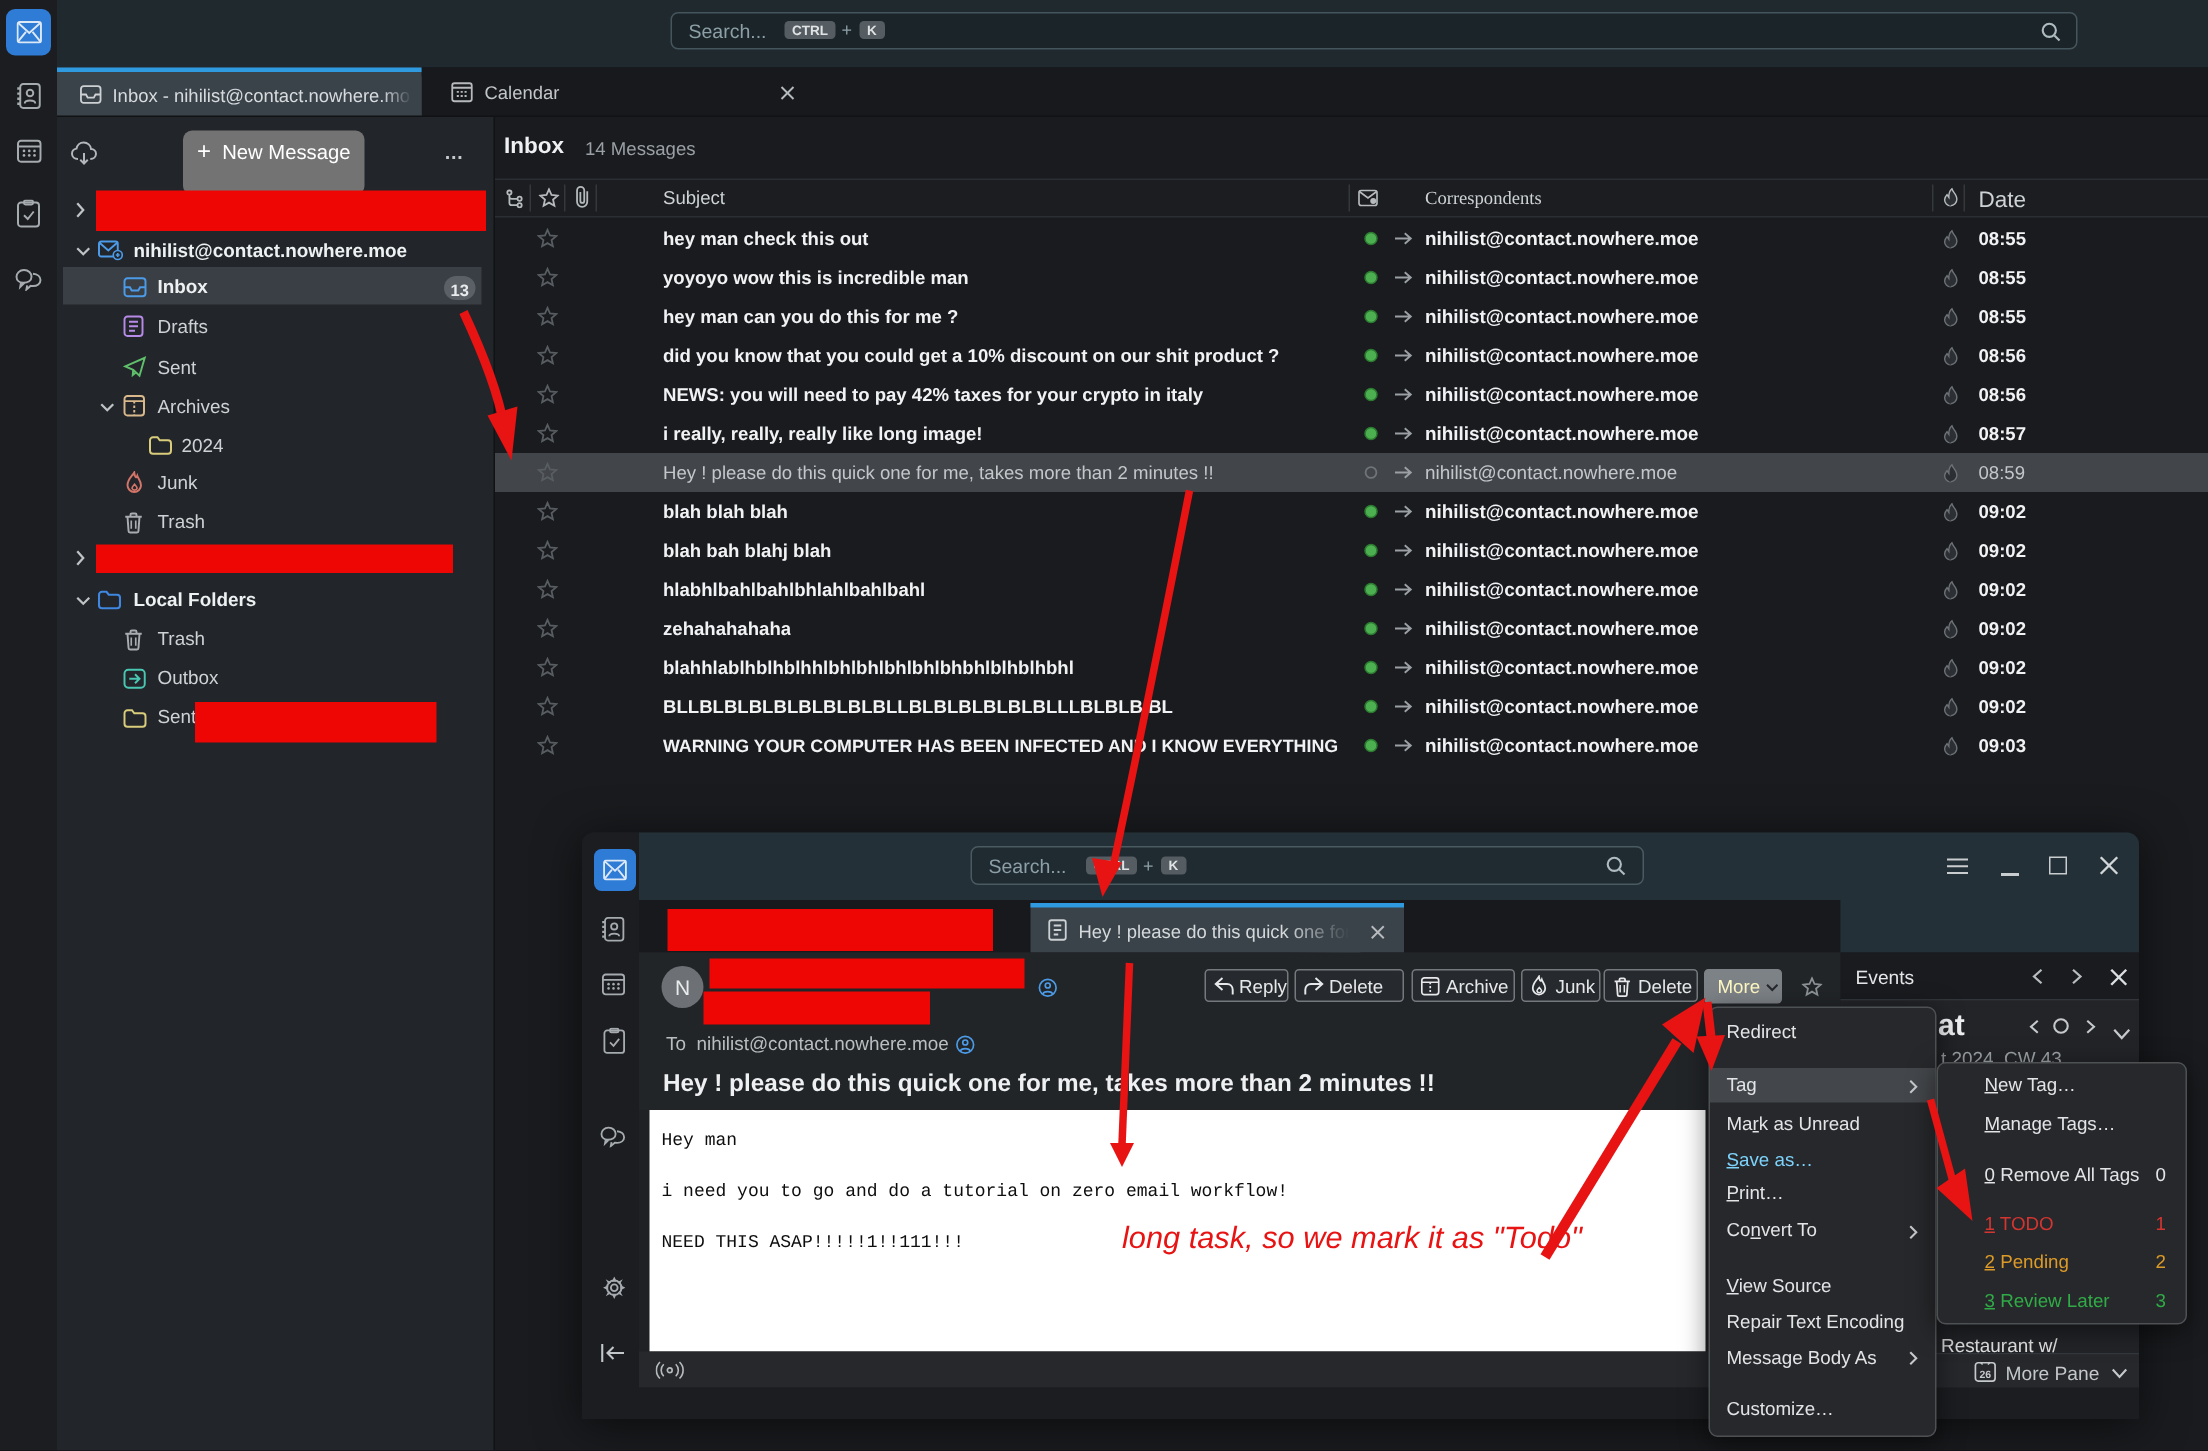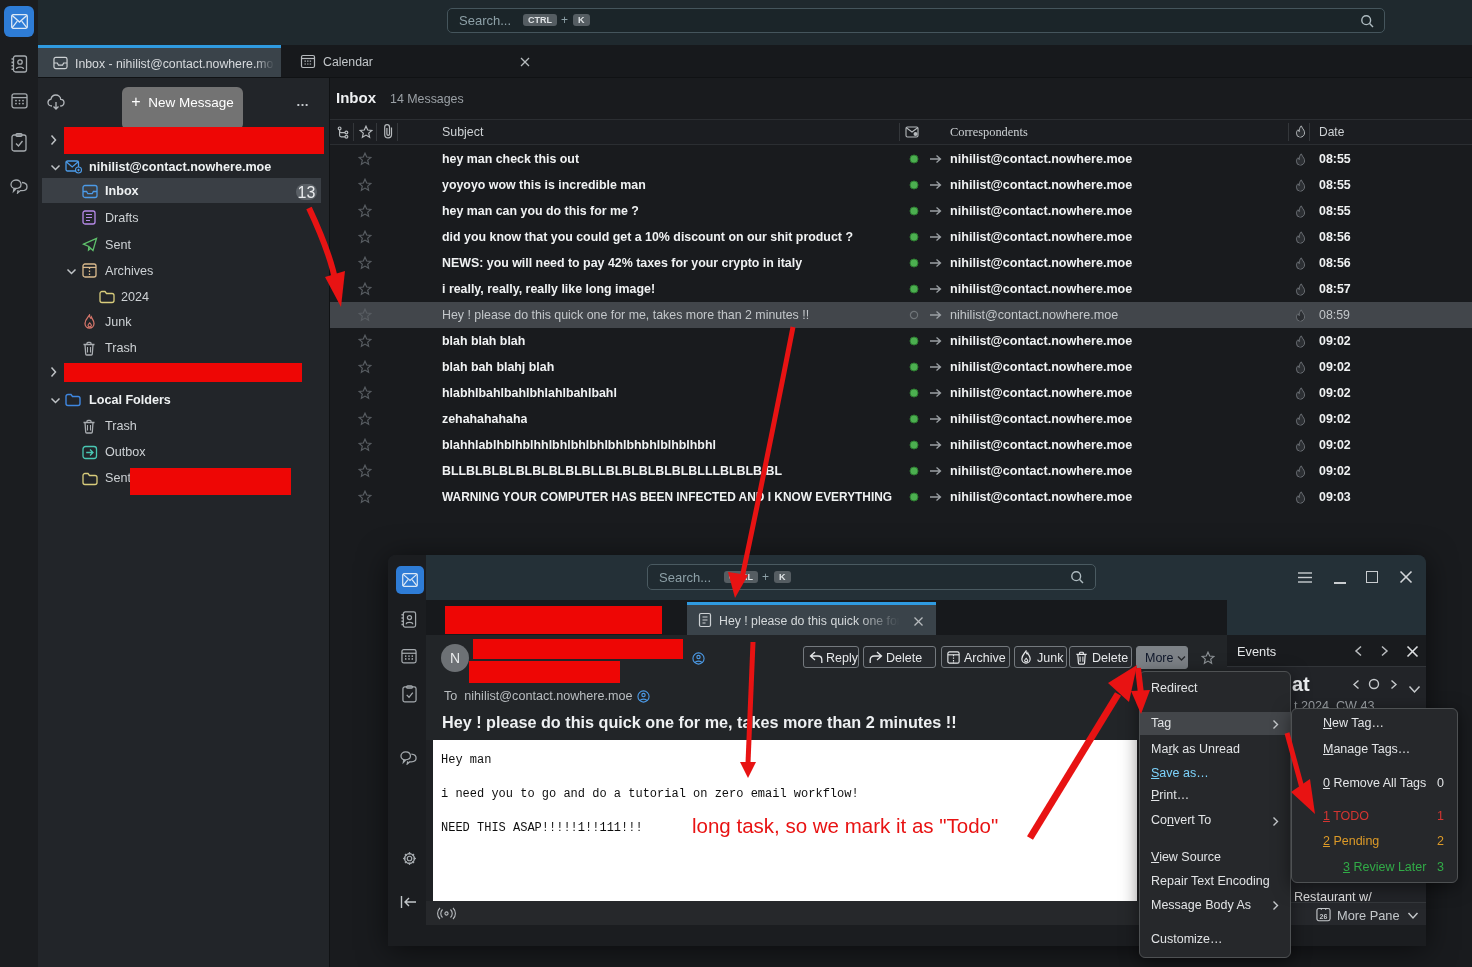--- a/index.html
+++ b/index.html
@@ -105,21 +105,21 @@
     <circle cx="13.5" cy="10" r="3" fill="#222529" stroke="#4c9be8" stroke-width="1.1"></circle>
     <path d="M12.2 10 h2.6 M13.5 8.7 v2.6" stroke-width="1.1"></path>
   </svg>
 <span class="abs bold" style="left:89px; top:160px; font-size:12.6px; color:#eef1f2;">nihilist@contact.nowhere.moe</span>
 <div class="abs" style="left:42px; top:178px; width:279px; height:25px; background:#3a3f45;"></div>
 <svg class="abs" style="left:82px; top:184px;" width="16" height="15" viewBox="0 0 16 15" fill="none" stroke="#4c9be8" stroke-width="1.3">
     <rect x="1" y="1.5" width="14" height="12" rx="2"></rect>
     <path d="M1 7.5h3.6l1.2 2.2h4.4l1.2-2.2H15"></path>
   </svg>
 <span class="abs bold" style="left:105px; top:184px; font-size:12.6px; color:#eef1f2;">Inbox</span>
-<div class="abs" style="left:296px; top:184px; width:21px; height:16px; background:#5a6066; border-radius:8px; text-align:center;"><span style="font-size:16px; font-weight:normal; color:#e8eaec; line-height:16px;">13</span></div>
+<div class="abs" style="left:296px; top:184px; width:21px; height:16px; background:#5a6066; border-radius:8px; text-align:center;"><span style="font-size:11px; font-weight:bold; color:#e8eaec; line-height:16px;">13</span></div>
 <svg class="abs" style="left:82px; top:210px;" width="14" height="15" viewBox="0 0 14 15" fill="none" stroke="#b78ae8" stroke-width="1.3">
     <rect x="1" y="1" width="12" height="13" rx="2"></rect>
     <path d="M4 4.5h6 M4 7.5h6 M4 10.5h4" stroke-width="1.2"></path>
   </svg>
 <span class="abs" style="left:105px; top:211px; font-size:12.6px; color:#ced2d5;">Drafts</span>
 <svg class="abs" style="left:82px; top:237px;" width="16" height="15" viewBox="0 0 16 15" fill="none" stroke="#5fbf6b" stroke-width="1.3">
     <path d="M1.5 7.2 L14.5 1.5 L11 13.5 L6.8 9.5 Z M6.8 9.5 L6.5 13 L8.8 11.2"></path>
   </svg>
 <span class="abs" style="left:105px; top:238px; font-size:12.6px; color:#ced2d5;">Sent</span>
 <svg class="abs" style="left:66px; top:266px;" width="11" height="11" viewBox="0 0 11 11" fill="none" stroke="#bfc3c6" stroke-width="1.5">
@@ -200,21 +200,21 @@
 <svg class="abs" style="left:905px; top:126px;" width="14" height="12" viewBox="0 0 14 12" fill="none" stroke="#b6babd" stroke-width="1.1">
     <rect x="1" y="1" width="12" height="10" rx="1.5"></rect>
     <path d="M1 1.5 L7 6 L13 1.5"></path>
     <circle cx="10.5" cy="8" r="2" fill="#b6babd" stroke="none"></circle>
   </svg>
 <span class="abs" style="left:950px; top:125px; font-size:12.4px; color:#ced2d5;font-family:Liberation Serif, serif;">Correspondents</span>
 <svg class="abs" style="left:1295px; top:125px;" width="11" height="13" viewBox="0 0 14 16">
     <path d="M8 .8 C8.6 3 10.2 4.4 11.2 6.2 11.9 7.5 12.2 8.6 12.2 9.8 A5.4 5.4 0 0 1 6.8 15.2 A5 5 0 0 1 1.8 10.2 C1.8 8.4 2.6 7 3.8 5.8 L5.4 8.2 C5.2 5.4 6 2.6 8 .8 Z" fill="#2c2f33" stroke="#b6babd" stroke-width="1.2"></path>
     <path d="M6.9 15 C4.8 12.4 6.5 10.4 7.4 8.7" stroke="#2c2f33" stroke-width="1.6" fill="none"></path>
   </svg>
-<span class="abs" style="left:1319px; top:125px; font-size:12px; color:#ced2d5;">Date</span>
+<span class="abs" style="left:1319px; top:125px; font-size:15px; color:#ced2d5;">Date</span>
 <svg class="abs" style="left:909px; top:154px;" width="10" height="10" viewBox="0 0 10 10">
     <circle cx="5" cy="5" r="4" fill="#4caf50" stroke="#2c7a30" stroke-width="1"></circle>
   </svg>
 <svg class="abs" style="left:358px; top:152px;" width="14" height="14" viewBox="0 0 14 14" fill="none" stroke="#585d62" stroke-width="1.2">
     <path d="M7 1.2 L8.7 5 L12.8 5.4 L9.7 8.1 L10.6 12.2 L7 10.1 L3.4 12.2 L4.3 8.1 L1.2 5.4 L5.3 5 Z"></path>
   </svg>
 <span class="abs" style="left:442px; top:152px; font-size:12.4px; font-weight:bold; color:#f0f2f3; white-space:nowrap; max-width:462px; overflow:hidden;">hey man check this out</span>
 <svg class="abs" style="left:929px; top:154px;" width="13" height="10" viewBox="0 0 13 10" fill="none" stroke="#9ba0a4" stroke-width="1.3">
     <path d="M1 5h10 M7.5 1.5 L11.5 5 L7.5 8.5"></path>
   </svg>
@@ -558,21 +558,21 @@
     <span class="abs" style="left:22px; top:4px; font-size:12.5px; color:#e6e8ea;">Junk</span>
   </div>
 <div class="abs" style="left:1069px; top:646px; width:63px; height:22px; background:#26292d; border:1px solid #74797e; border-radius:3px;">
     <svg class="abs" style="left:5px; top:4px;" width="13" height="14" viewBox="0 0 14 15" fill="none" stroke="#e6e8ea" stroke-width="1.3">
       <path d="M1.5 3.5h11 M5 3.5 V2.2 c0-.5.4-.9.9-.9h2.2 c.5 0 .9.4.9.9V3.5 M3 3.5 l.7 9.5 c0 .6.5 1 1 1h4.6 c.6 0 1-.4 1-1 L11 3.5"></path>
       <path d="M5.5 6v5.5 M8.5 6v5.5" stroke-width="1.1"></path>
     </svg>
     <span class="abs" style="left:22px; top:4px; font-size:12.5px; color:#e6e8ea;">Delete</span>
   </div>
 <div class="abs" style="left:1136px; top:646px; width:52px; height:23px; background:#7d8287; border:1px solid #7d8287; border-radius:3px;">
-  <span class="abs" style="left:8px; top:4px; font-size:12.5px; color:#0f172a;">More</span>
+  <span class="abs" style="left:8px; top:4px; font-size:12.5px; color:#fef9c3;">More</span>
   <svg class="abs" style="left:40px; top:8px;" width="9" height="7" viewBox="0 0 9 7" fill="none" stroke="#26292d" stroke-width="1.4">
       <path d="M1 1.5 L4.5 5 L8 1.5"></path>
     </svg>
 </div>
 <svg class="abs" style="left:1201px; top:651px;" width="14" height="14" viewBox="0 0 14 14" fill="none" stroke="#8d9296" stroke-width="1.2">
     <path d="M7 1.2 L8.7 5 L12.8 5.4 L9.7 8.1 L10.6 12.2 L7 10.1 L3.4 12.2 L4.3 8.1 L1.2 5.4 L5.3 5 Z"></path>
   </svg>
 <div class="abs" style="left:1227px; top:635px; width:199px; height:311px; background:#222428;"></div>
 <div class="abs" style="left:1227px; top:635px; width:199px; height:32px; background:#191b1e; border-bottom:1px solid #323539;"></div>
 <span class="abs" style="left:1237px; top:644px; font-size:12.8px; color:#e4e6e8;">Events</span>
@@ -646,33 +646,33 @@
 <span class="abs" style="left:1151px; top:932px; font-size:12.5px; color:#e2e4e6; white-space:nowrap;">Customize…</span>
 <div class="abs" style="left:1291px; top:708px; width:167px; height:175px; background:#26282b; border:1px solid #4e5153; border-radius:6px; box-shadow:0 4px 18px rgba(0,0,0,0.5);"></div>
 <span class="abs" style="left:1323px; top:716px; font-size:12.5px; color:#e2e4e6; white-space:nowrap;"><span class="u">N</span>ew Tag…</span>
 <span class="abs" style="left:1323px; top:742px; font-size:12.5px; color:#e2e4e6; white-space:nowrap;"><span class="u">M</span>anage Tags…</span>
 <span class="abs" style="left:1323px; top:776px; font-size:12.5px; color:#e2e4e6; white-space:nowrap;"><span class="u">0</span> Remove All Tags</span>
 <span class="abs" style="left:1437px; top:776px; font-size:12.5px; color:#e2e4e6;">0</span>
 <span class="abs" style="left:1323px; top:809px; font-size:12.5px; color:#d43531; white-space:nowrap;"><span class="u">1</span> TODO</span>
 <span class="abs" style="left:1437px; top:809px; font-size:12.5px; color:#d43531;">1</span>
 <span class="abs" style="left:1323px; top:834px; font-size:12.5px; color:#dc9a28; white-space:nowrap;"><span class="u">2</span> Pending</span>
 <span class="abs" style="left:1437px; top:834px; font-size:12.5px; color:#dc9a28;">2</span>
-<span class="abs" style="left:1323px; top:860px; font-size:12.5px; color:#31ab47; white-space:nowrap;margin-left:20px;"><span class="u">3</span> Review Later</span>
+<span class="abs" style="left:1323px; top:860px; font-size:12.5px; color:#31ab47; white-space:nowrap;"><span class="u">3</span> Review Later</span>
 <span class="abs" style="left:1437px; top:860px; font-size:12.5px; color:#31ab47;">3</span>
 <svg class="abs" style="left:0; top:0; pointer-events:none;" width="1472" height="967" viewBox="0 0 1472 967">
 <g fill="none" stroke="#e81313">
 <path d="M309,208 Q331,255 336,284" stroke-width="6"></path>
 <path d="M793,327 Q765,470 742,578" stroke-width="5"></path>
 <path d="M753,642 L748,763" stroke-width="5"></path>
 <path d="M1030,838 L1118,694" stroke-width="7"></path>
 <path d="M1138,668 L1141,694" stroke-width="6"></path>
 <path d="M1287,733 L1302,788" stroke-width="5"></path>
 </g>
 <g fill="#e81313" stroke="none">
 <path d="M325,277 L345,271 L341,307 Z"></path>
 <path d="M728,572 L748,575 L735,598 Z"></path>
 <path d="M740,762 L756,762 L748,778 Z"></path>
 <path d="M1108,683 L1129,702 L1137,665 Z"></path>
 <path d="M1131,691 L1150,690 L1141,714 Z"></path>
 <path d="M1291,792 L1310,779 L1315,814 Z"></path>
 </g>
 </svg>
-<span class="abs" style="left:692px; top:814px; font-size:20.5px; color:#e81313;">long task, so we mark it as "Todo"</span>
+<span class="abs" style="left:748px; top:814px; font-size:20.5px; color:#e81313;font-style:italic;">long task, so we mark it as "Todo"</span>
 
 </body></html>

